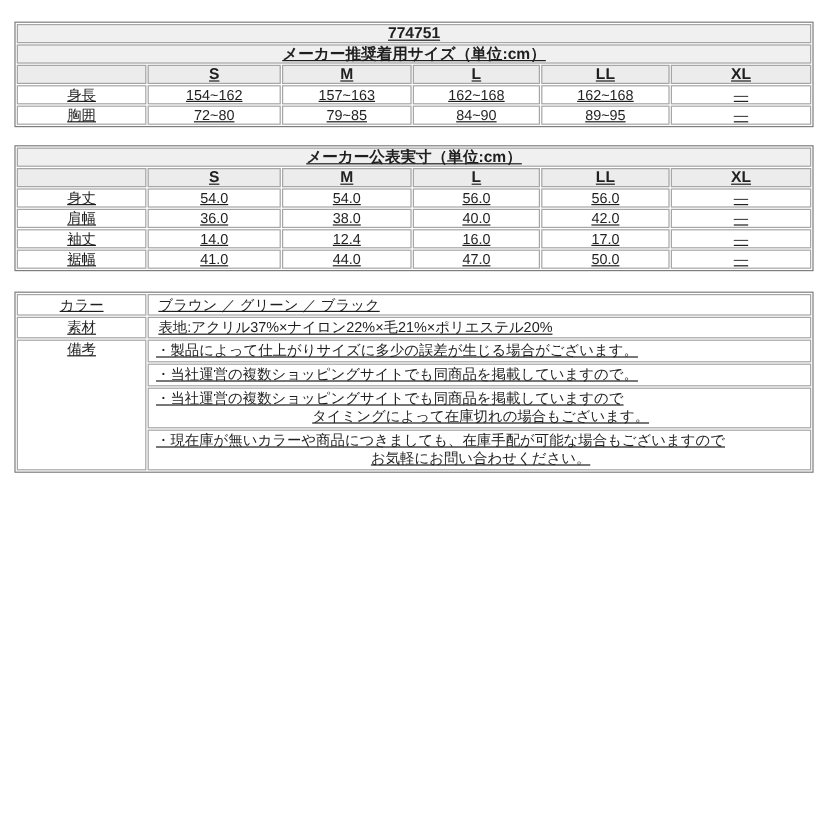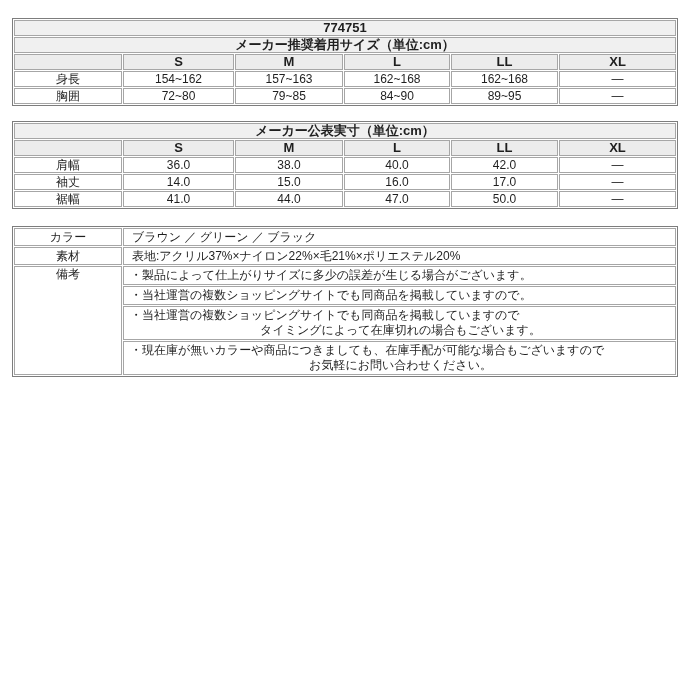--- a/index.html
+++ b/index.html
@@ -9,20 +9,21 @@
     height: 690px;
     background: #ffffff;
     font-family: "Liberation Sans", "DejaVu Sans", sans-serif;
     color: #1f1f1f;
   }
   .sheet {
     position: absolute;
     left: 12px;
     top: 18px;
     width: 664px;
+    text-decoration: underline;
   }
   table.spec {
     border-collapse: separate;
     border-spacing: 1px;
     border: 1px solid #7d7d7d;
     table-layout: fixed;
     width: 666px;
     background: #ffffff;
   }
   table.spec td, table.spec th {
@@ -129,31 +130,39 @@
     </tr>
     <tr class="head-row">
       <th></th>
       <th>S</th>
       <th>M</th>
       <th>L</th>
       <th>LL</th>
       <th>XL</th>
     </tr>
     <tr>
+      <td class="row-label">身丈</td>
+      <td>54.0</td>
+      <td>54.0</td>
+      <td>56.0</td>
+      <td>56.0</td>
+      <td>―</td>
+    </tr>
+    <tr>
       <td class="row-label">肩幅</td>
       <td>36.0</td>
       <td>38.0</td>
       <td>40.0</td>
       <td>42.0</td>
       <td>―</td>
     </tr>
     <tr>
       <td class="row-label">袖丈</td>
       <td>14.0</td>
-      <td>15.0</td>
+      <td>12.4</td>
       <td>16.0</td>
       <td>17.0</td>
       <td>―</td>
     </tr>
     <tr>
       <td class="row-label">裾幅</td>
       <td>41.0</td>
       <td>44.0</td>
       <td>47.0</td>
       <td>50.0</td>

